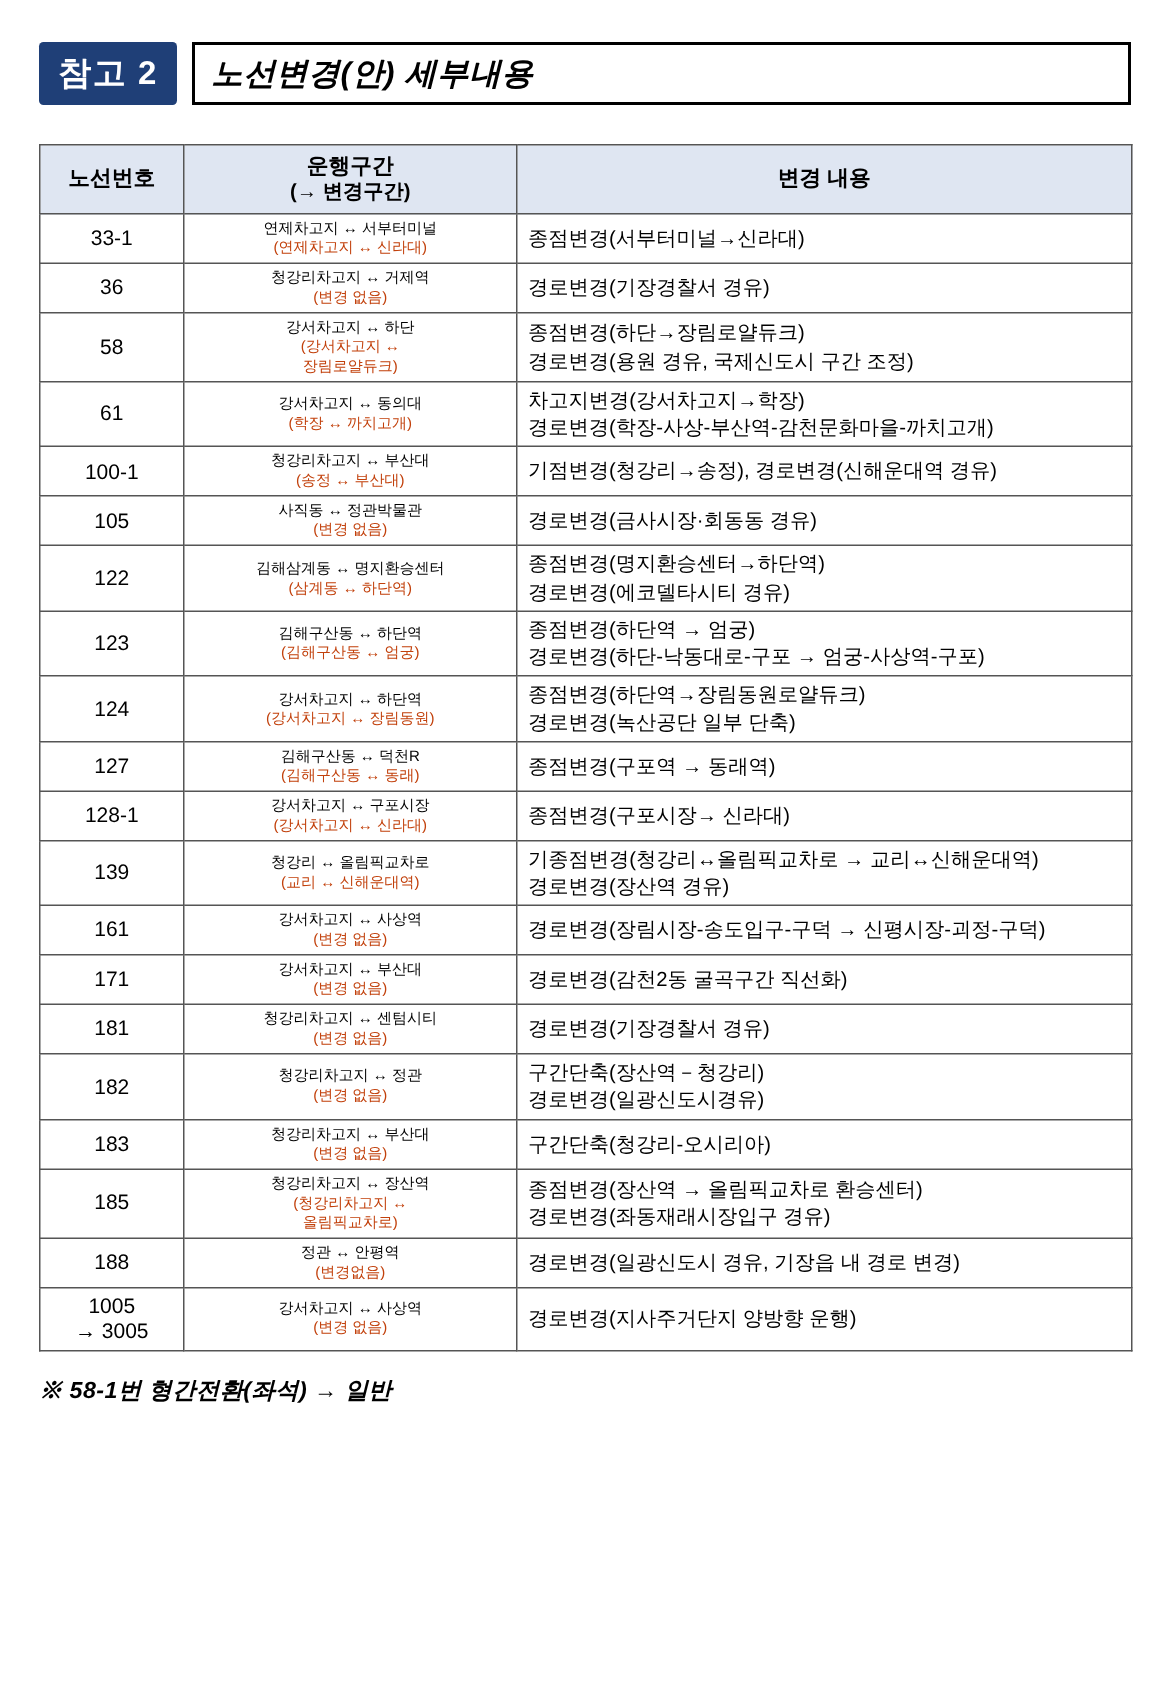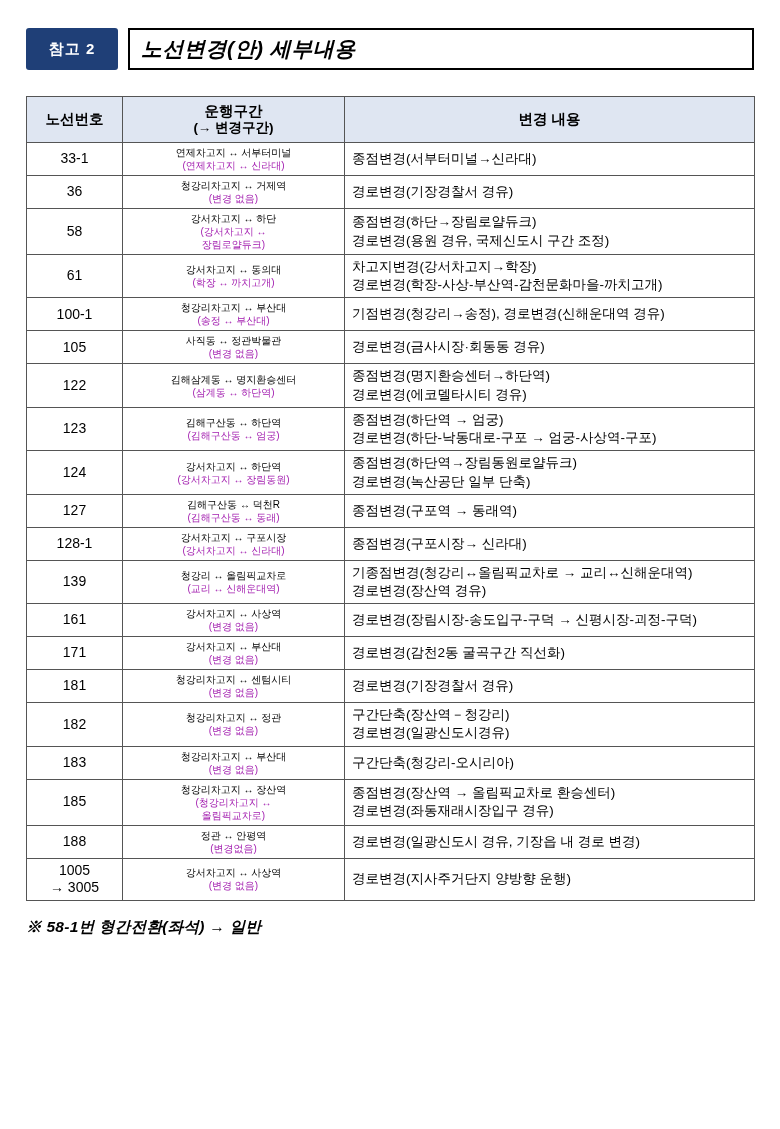--- a/index.html
+++ b/index.html
@@ -25,21 +25,21 @@
   
   .header-row {
     display: flex;
     align-items: stretch;
     height: 42px;
     margin-bottom: 26px;
   }
   .ref-badge {
     background: #1f3f77;
     color: #ffffff;
-    font-size: 15px;
+    font-size: 22px;
     font-weight: bold;
     letter-spacing: 1px;
     display: flex;
     align-items: center;
     justify-content: center;
     padding: 0 4px;
     border-radius: 3px;
     min-width: 92px;
     box-sizing: border-box;
   }
@@ -100,21 +100,21 @@
     line-height: 1.25;
     padding: 3px 2px;
   }
   td.cell-section {
     text-align: center;
     font-size: 10px;
     line-height: 1.3;
     padding: 3px 2px;
   }
   td.cell-section .orig { color: #000000; }
-  td.cell-section .chg { color: #a21caf; }
+  td.cell-section .chg { color: #c2410c; }
   td.cell-desc {
     text-align: left;
     font-size: 13.5px;
     line-height: 1.35;
     padding: 3px 7px;
   }
   td.cell-desc .line { display: block; white-space: nowrap; }
   .hdr-sub { font-size: 13.5px; }
   
   .footnote {

